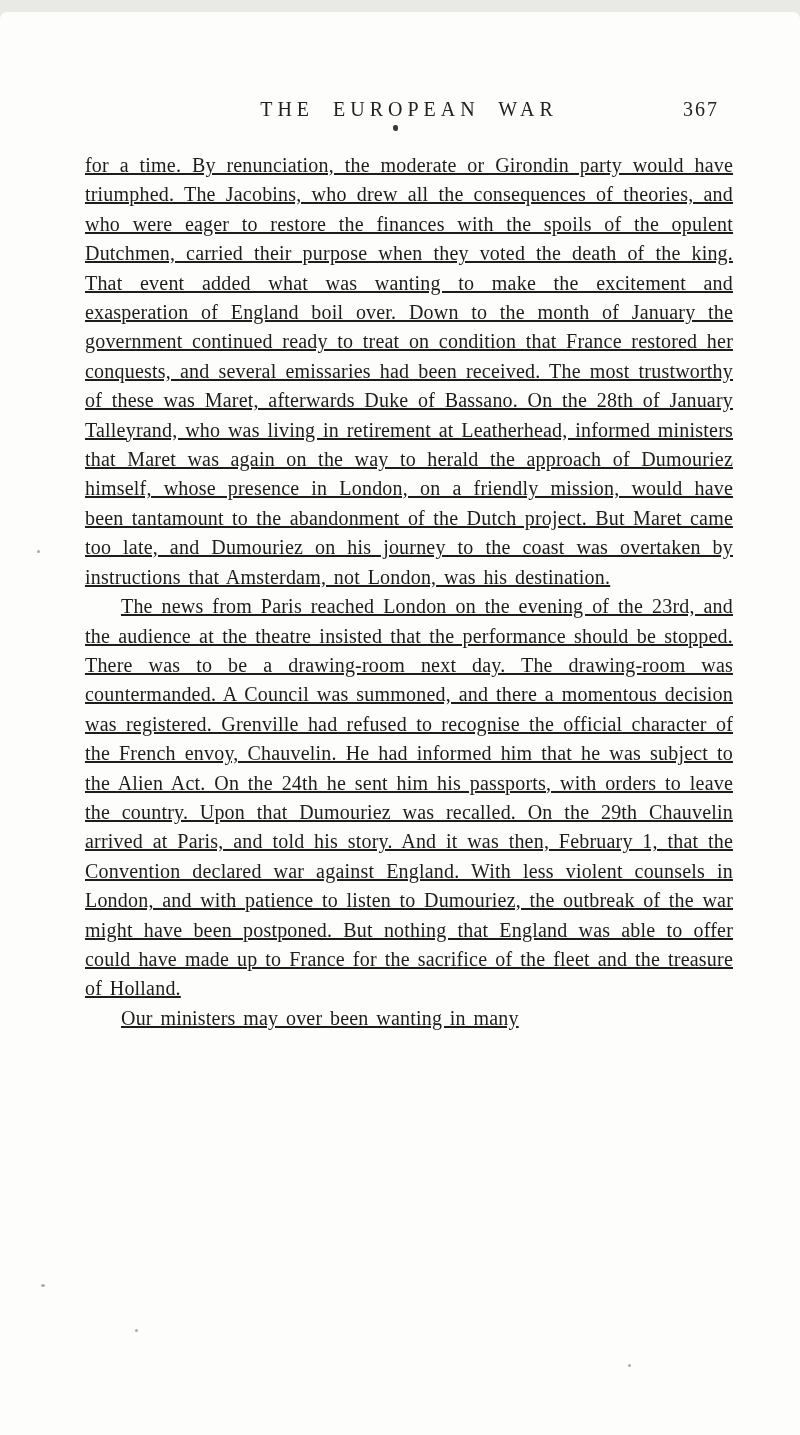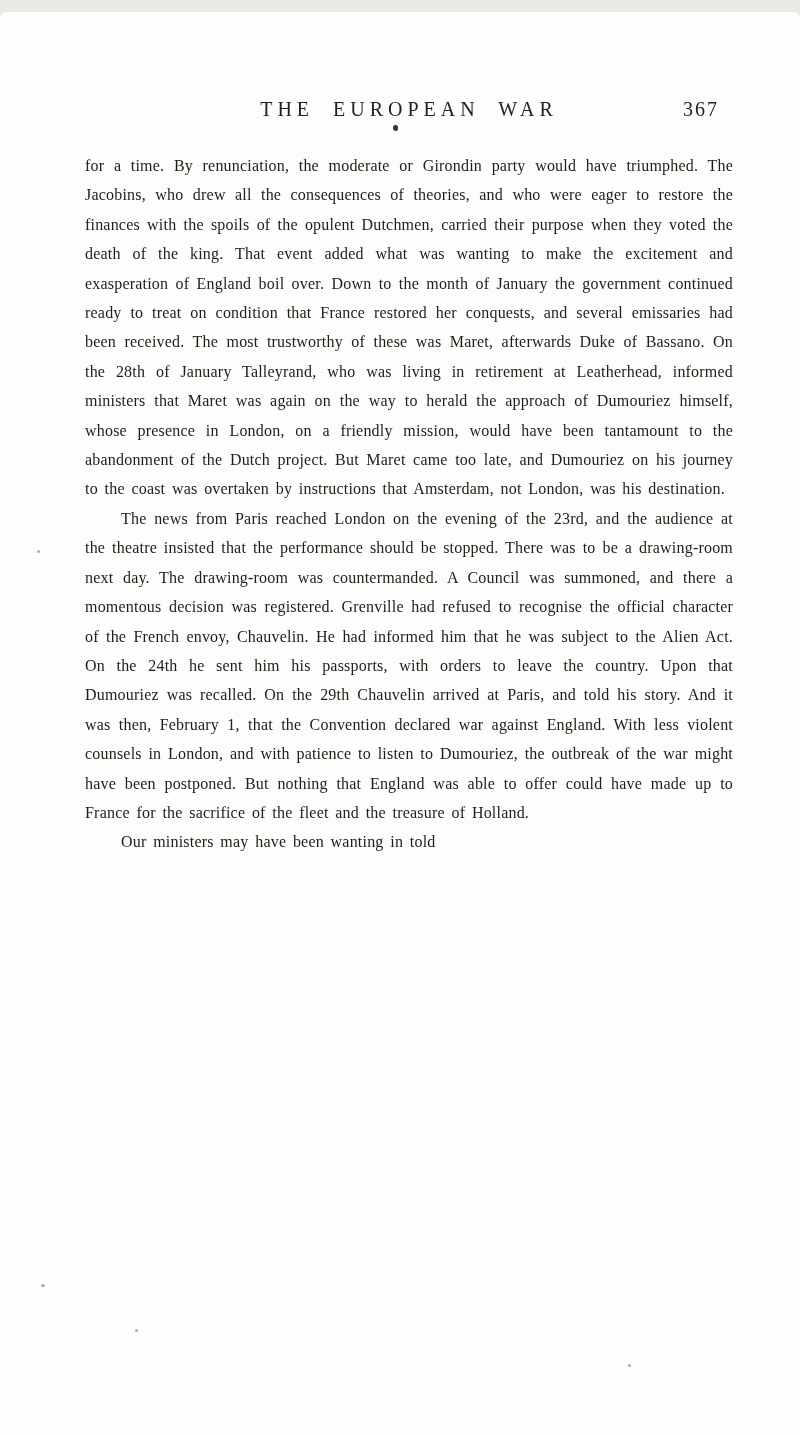--- a/index.html
+++ b/index.html
@@ -48,25 +48,26 @@
     width: 5px;
     height: 6px;
     background: #3a3834;
     border-radius: 50% 50% 40% 60%;
   }
   .text-block {
     position: absolute;
     top: 139px;
     left: 85px;
     width: 648px;
-    font-size: 16px;
+    font-size: 20px;
     line-height: 29.4px;
     text-align: justify;
     word-spacing: 2.5px;
     letter-spacing: 0.2px;
+    text-decoration: underline;
   }
   .text-block p {
     margin: 0;
     padding: 0;
   }
   .text-block p.indent {
     text-indent: 36px;
   }
   .speck {
     position: absolute;
@@ -87,21 +88,21 @@
   <div class="running-head">
     <span class="running-title">THE EUROPEAN WAR</span>
     <span class="page-number">367</span>
   </div>
 
   <div class="ink-mark"></div>
 
   <div class="text-block">
     <p>for a time.  By renunciation, the moderate or Girondin party would have triumphed.  The Jacobins, who drew all the consequences of theories, and who were eager to restore the finances with the spoils of the opulent Dutchmen, carried their purpose when they voted the death of the king.  That event added what was wanting to make the excitement and exasperation of England boil over. Down to the month of January the government continued ready to treat on condition that France restored her conquests, and several emissaries had been received.  The most trustworthy of these was Maret, afterwards Duke of Bassano.  On the 28th of January Talleyrand, who was living in retirement at Leatherhead, informed ministers that Maret was again on the way to herald the approach of Dumouriez himself, whose presence in London, on a friendly mission, would have been tantamount to the abandonment of the Dutch project.  But Maret came too late, and Dumouriez on his journey to the coast was overtaken by instructions that Amsterdam, not London, was his destination.</p>
     <p class="indent">The news from Paris reached London on the evening of the 23rd, and the audience at the theatre insisted that the performance should be stopped.  There was to be a drawing-room next day.  The drawing-room was countermanded.  A Council was summoned, and there a momentous decision was registered.  Grenville had refused to recognise the official character of the French envoy, Chauvelin.  He had informed him that he was subject to the Alien Act.  On the 24th he sent him his passports, with orders to leave the country.  Upon that Dumouriez was recalled.  On the 29th Chauvelin arrived at Paris, and told his story.  And it was then, February 1, that the Convention declared war against England.  With less violent counsels in London, and with patience to listen to Dumouriez, the outbreak of the war might have been postponed.  But nothing that England was able to offer could have made up to France for the sacrifice of the fleet and the treasure of Holland.</p>
-    <p class="indent">Our ministers may have been wanting in told</p>
+    <p class="indent">Our ministers may over been wanting in many</p>
   </div>
 
   <div class="speck s1"></div>
   <div class="speck s2"></div>
   <div class="speck s3"></div>
   <div class="speck s4"></div>
 
 </div>
 
 </body></html>

